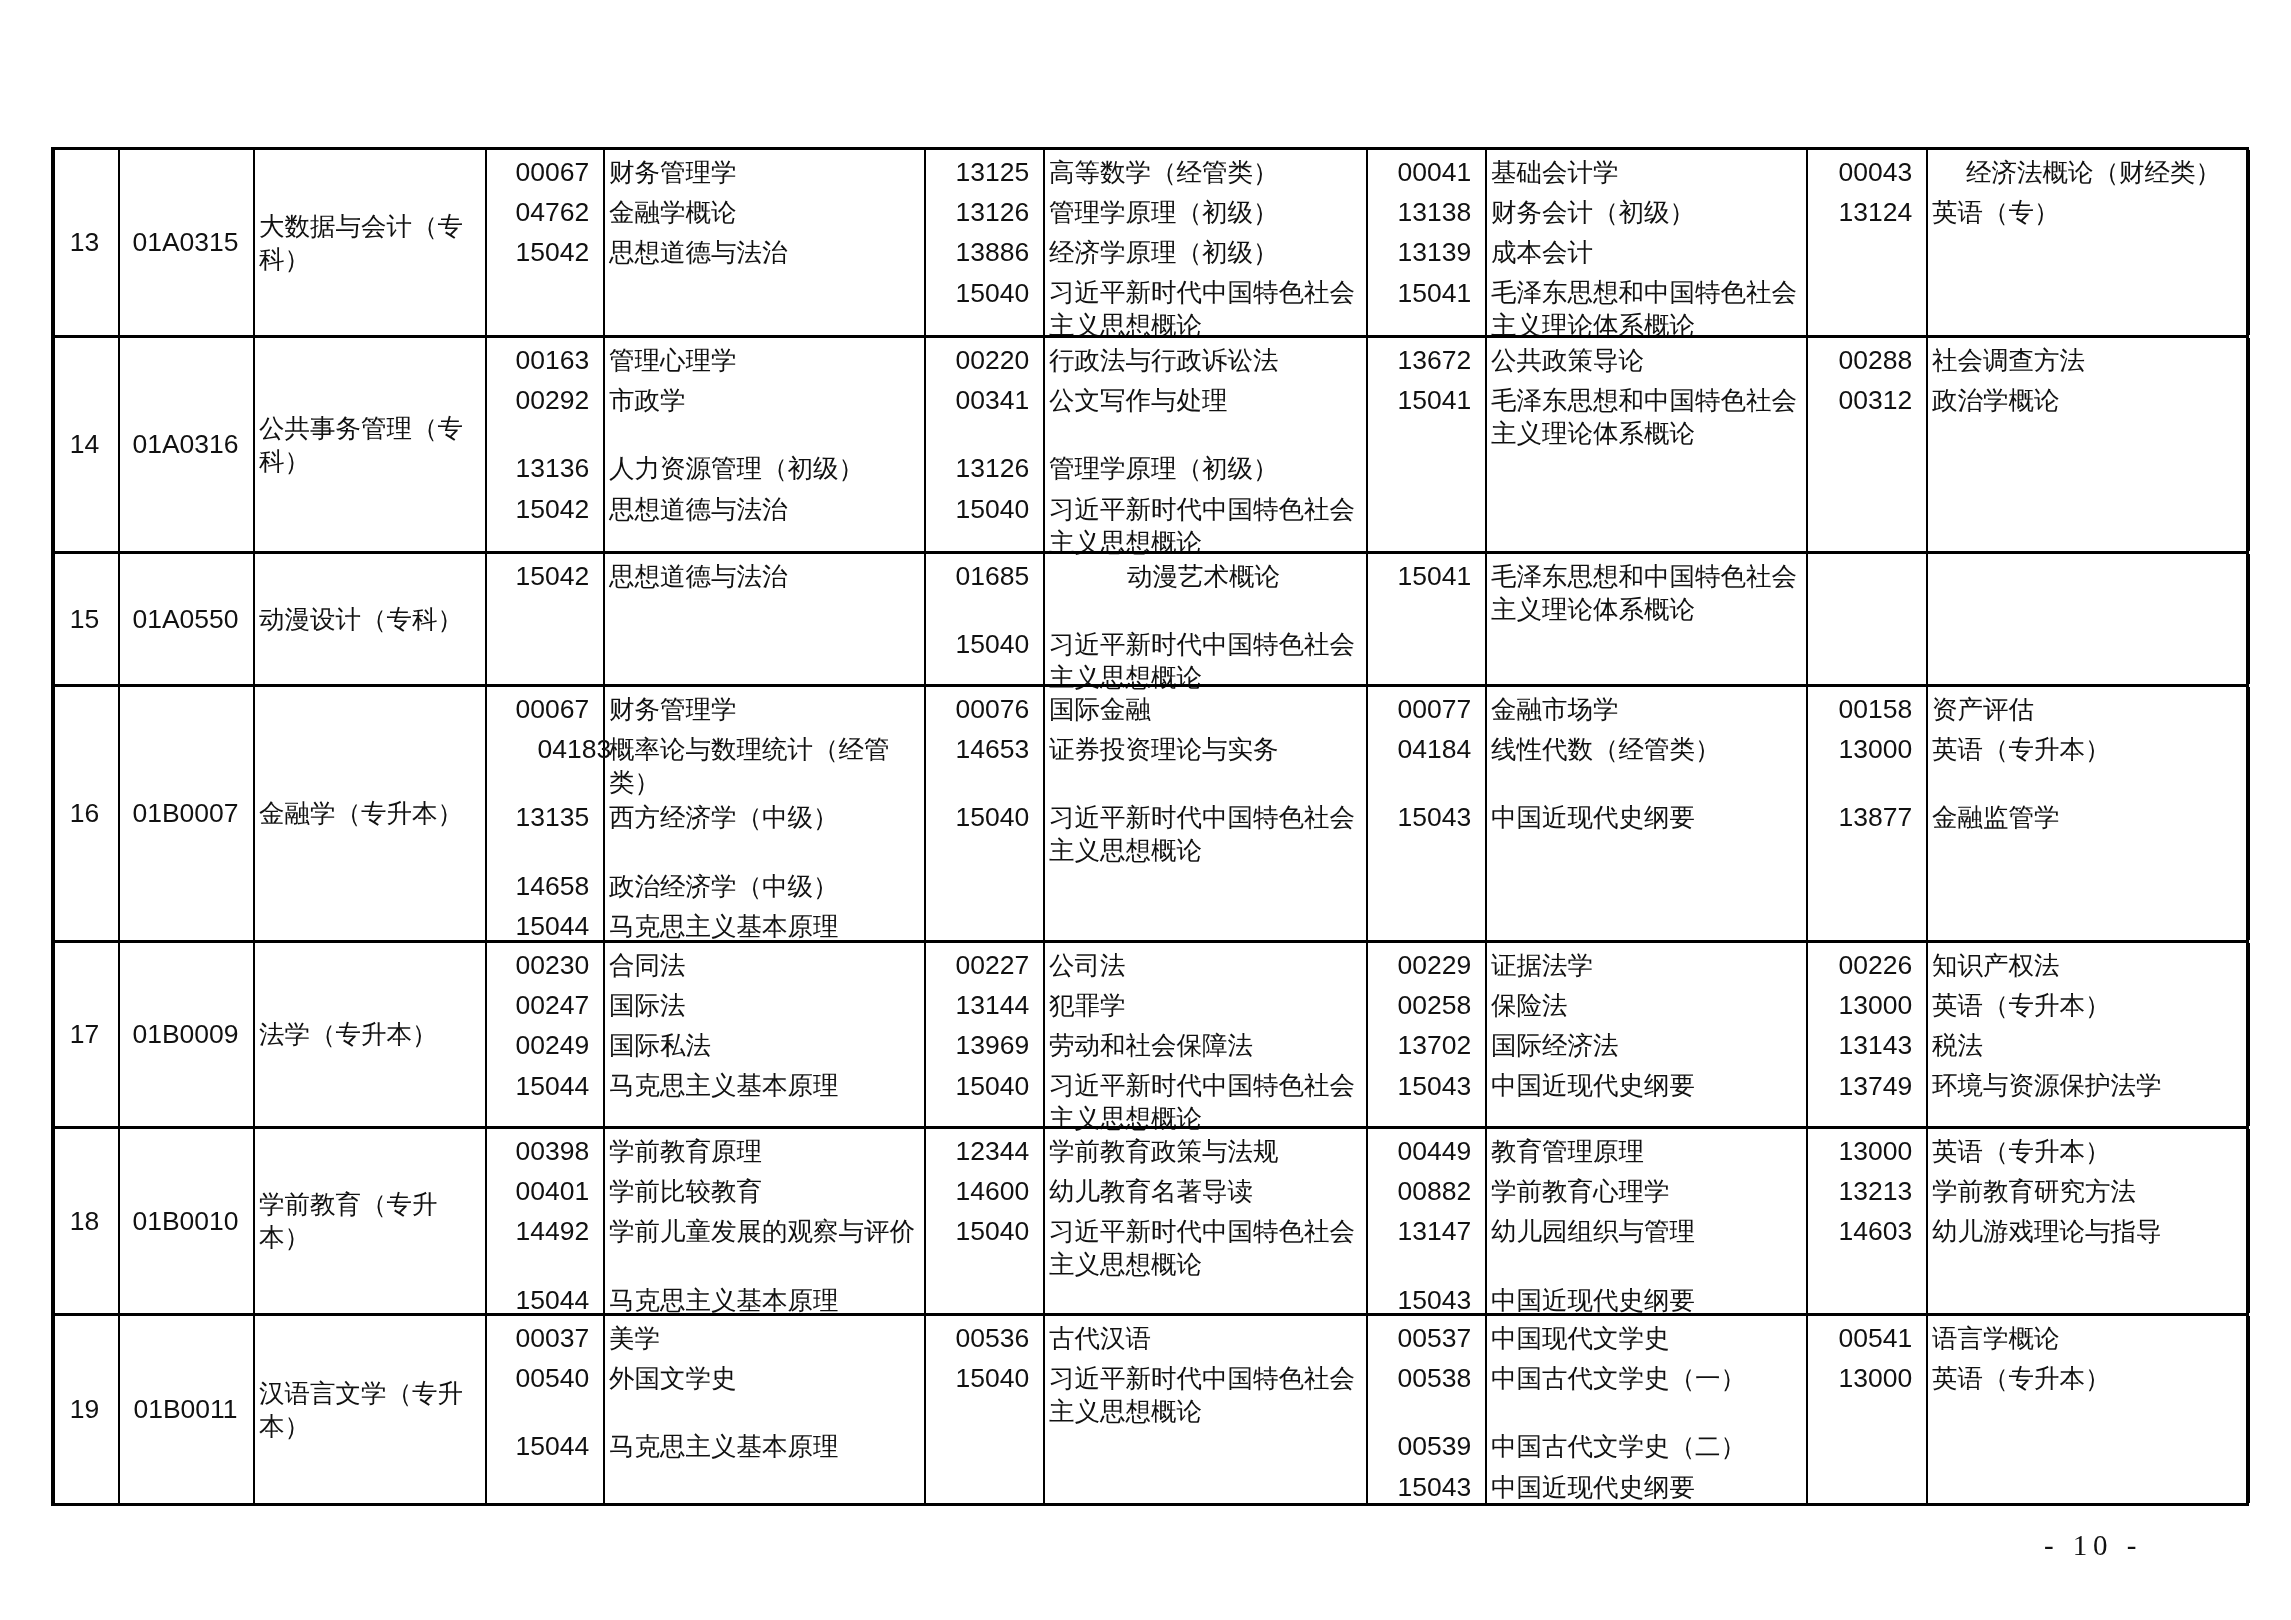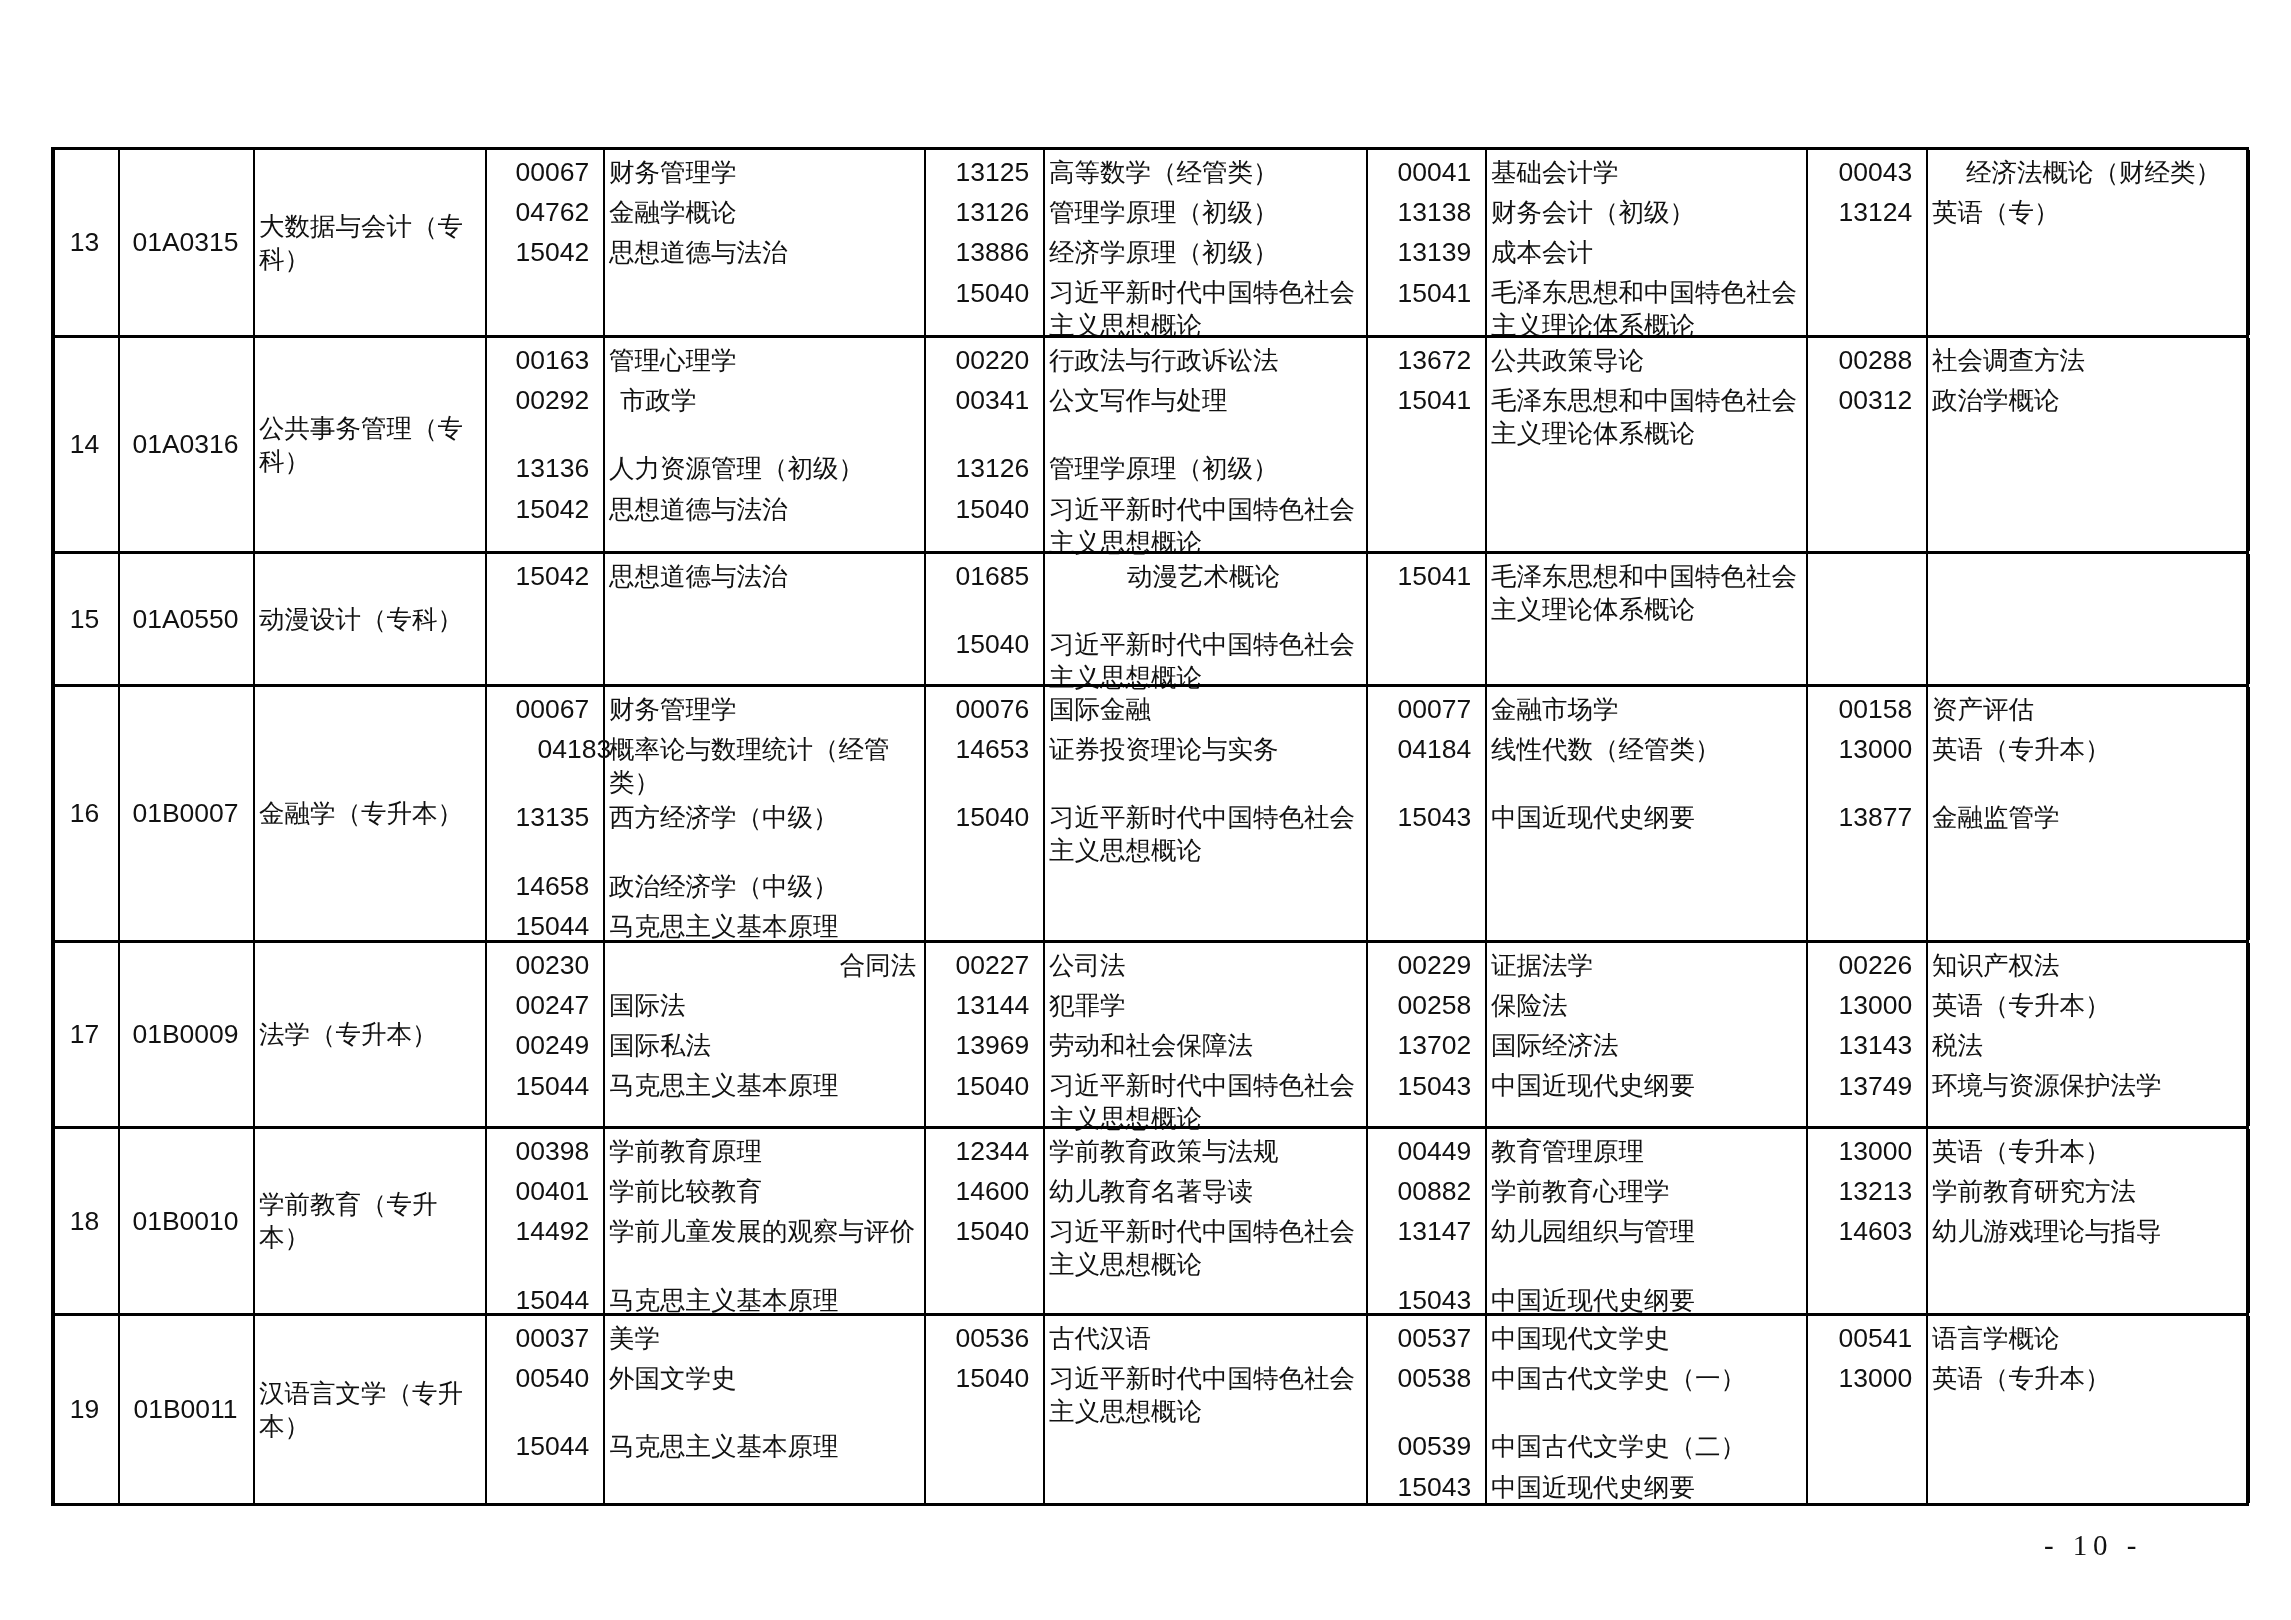--- a/index.html
+++ b/index.html
@@ -76,21 +76,21 @@
       <div class="vline" style="left: 1434px;"></div>
       <div class="vline" style="left: 1755px;"></div>
       <div class="vline" style="left: 1875px;"></div>
       <div class="vline edge" style="left: 2195px;"></div>
       <div class="cell center" style="left: 0px; width: 67px;">14</div>
       <div class="cell center" style="left: 67px; width: 135px;">01A0316</div>
       <div class="cell major" style="left: 202px; width: 232px;">公共事务管理（专科）</div>
       <div class="entry code" style="left: 434px; width: 118px; top: 2px;">00163</div>
       <div class="entry name" style="left: 552px; width: 321px; top: 5.9px;">管理心理学</div>
       <div class="entry code" style="left: 434px; width: 118px; top: 42px;">00292</div>
-      <div class="entry name" style="left: 552px; width: 321px; top: 46px; margin-left: 11px;">市政学</div>
+      <div class="entry name" style="left: 552px; width: 321px; top: 46px;">市政学</div>
       <div class="entry code" style="left: 434px; width: 118px; top: 110px;">13136</div>
       <div class="entry name" style="left: 552px; width: 321px; top: 114px;">人力资源管理（初级）</div>
       <div class="entry code" style="left: 434px; width: 118px; top: 151px;">15042</div>
       <div class="entry name" style="left: 552px; width: 321px; top: 155px;">思想道德与法治</div>
       <div class="entry code" style="left: 873px; width: 119px; top: 2px;">00220</div>
       <div class="entry name" style="left: 992px; width: 323px; top: 5.9px;">行政法与行政诉讼法</div>
       <div class="entry code" style="left: 873px; width: 119px; top: 42px;">00341</div>
       <div class="entry name" style="left: 992px; width: 323px; top: 46px;">公文写作与处理</div>
       <div class="entry code" style="left: 873px; width: 119px; top: 110px;">13126</div>
       <div class="entry name" style="left: 992px; width: 323px; top: 114px;">管理学原理（初级）</div>
@@ -185,21 +185,21 @@
       <div class="vline" style="left: 992px;"></div>
       <div class="vline" style="left: 1315px;"></div>
       <div class="vline" style="left: 1434px;"></div>
       <div class="vline" style="left: 1755px;"></div>
       <div class="vline" style="left: 1875px;"></div>
       <div class="vline edge" style="left: 2195px;"></div>
       <div class="cell center" style="left: 0px; width: 67px;">17</div>
       <div class="cell center" style="left: 67px; width: 135px;">01B0009</div>
       <div class="cell major" style="left: 202px; width: 232px;">法学（专升本）</div>
       <div class="entry code" style="left: 434px; width: 118px; top: 2px;">00230</div>
-      <div class="entry name" style="left: 552px; width: 321px; top: 5.9px; text-align: right;">合同法</div>
+      <div class="entry name" style="left: 552px; width: 321px; top: 5.9px;">合同法</div>
       <div class="entry code" style="left: 434px; width: 118px; top: 42px;">00247</div>
       <div class="entry name" style="left: 552px; width: 321px; top: 46px;">国际法</div>
       <div class="entry code" style="left: 434px; width: 118px; top: 82px;">00249</div>
       <div class="entry name" style="left: 552px; width: 321px; top: 86px;">国际私法</div>
       <div class="entry code" style="left: 434px; width: 118px; top: 123px;">15044</div>
       <div class="entry name" style="left: 552px; width: 321px; top: 126px;">马克思主义基本原理</div>
       <div class="entry code" style="left: 873px; width: 119px; top: 2px;">00227</div>
       <div class="entry name" style="left: 992px; width: 323px; top: 5.9px;">公司法</div>
       <div class="entry code" style="left: 873px; width: 119px; top: 42px;">13144</div>
       <div class="entry name" style="left: 992px; width: 323px; top: 46px;">犯罪学</div>

